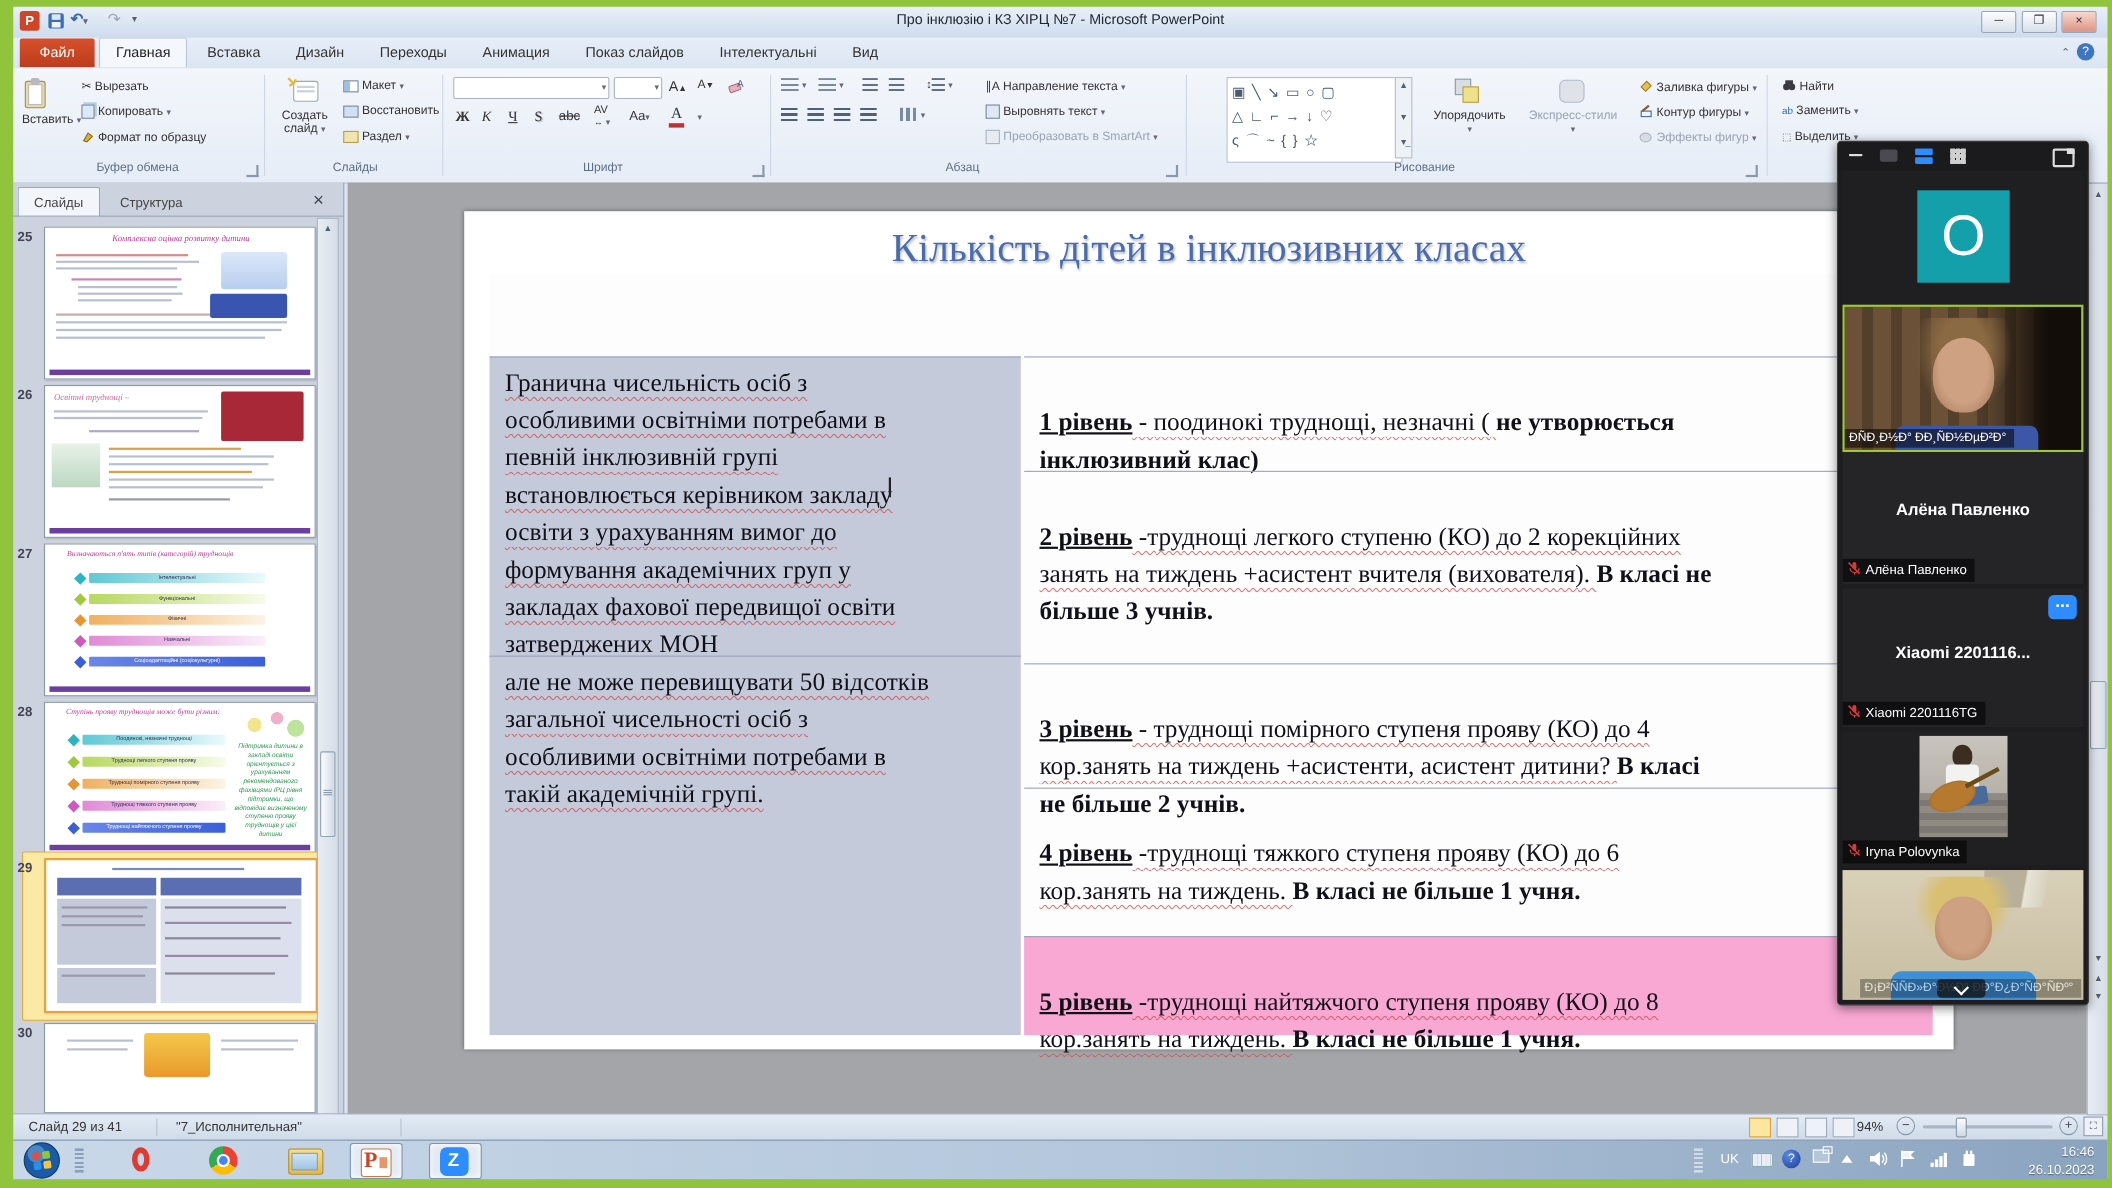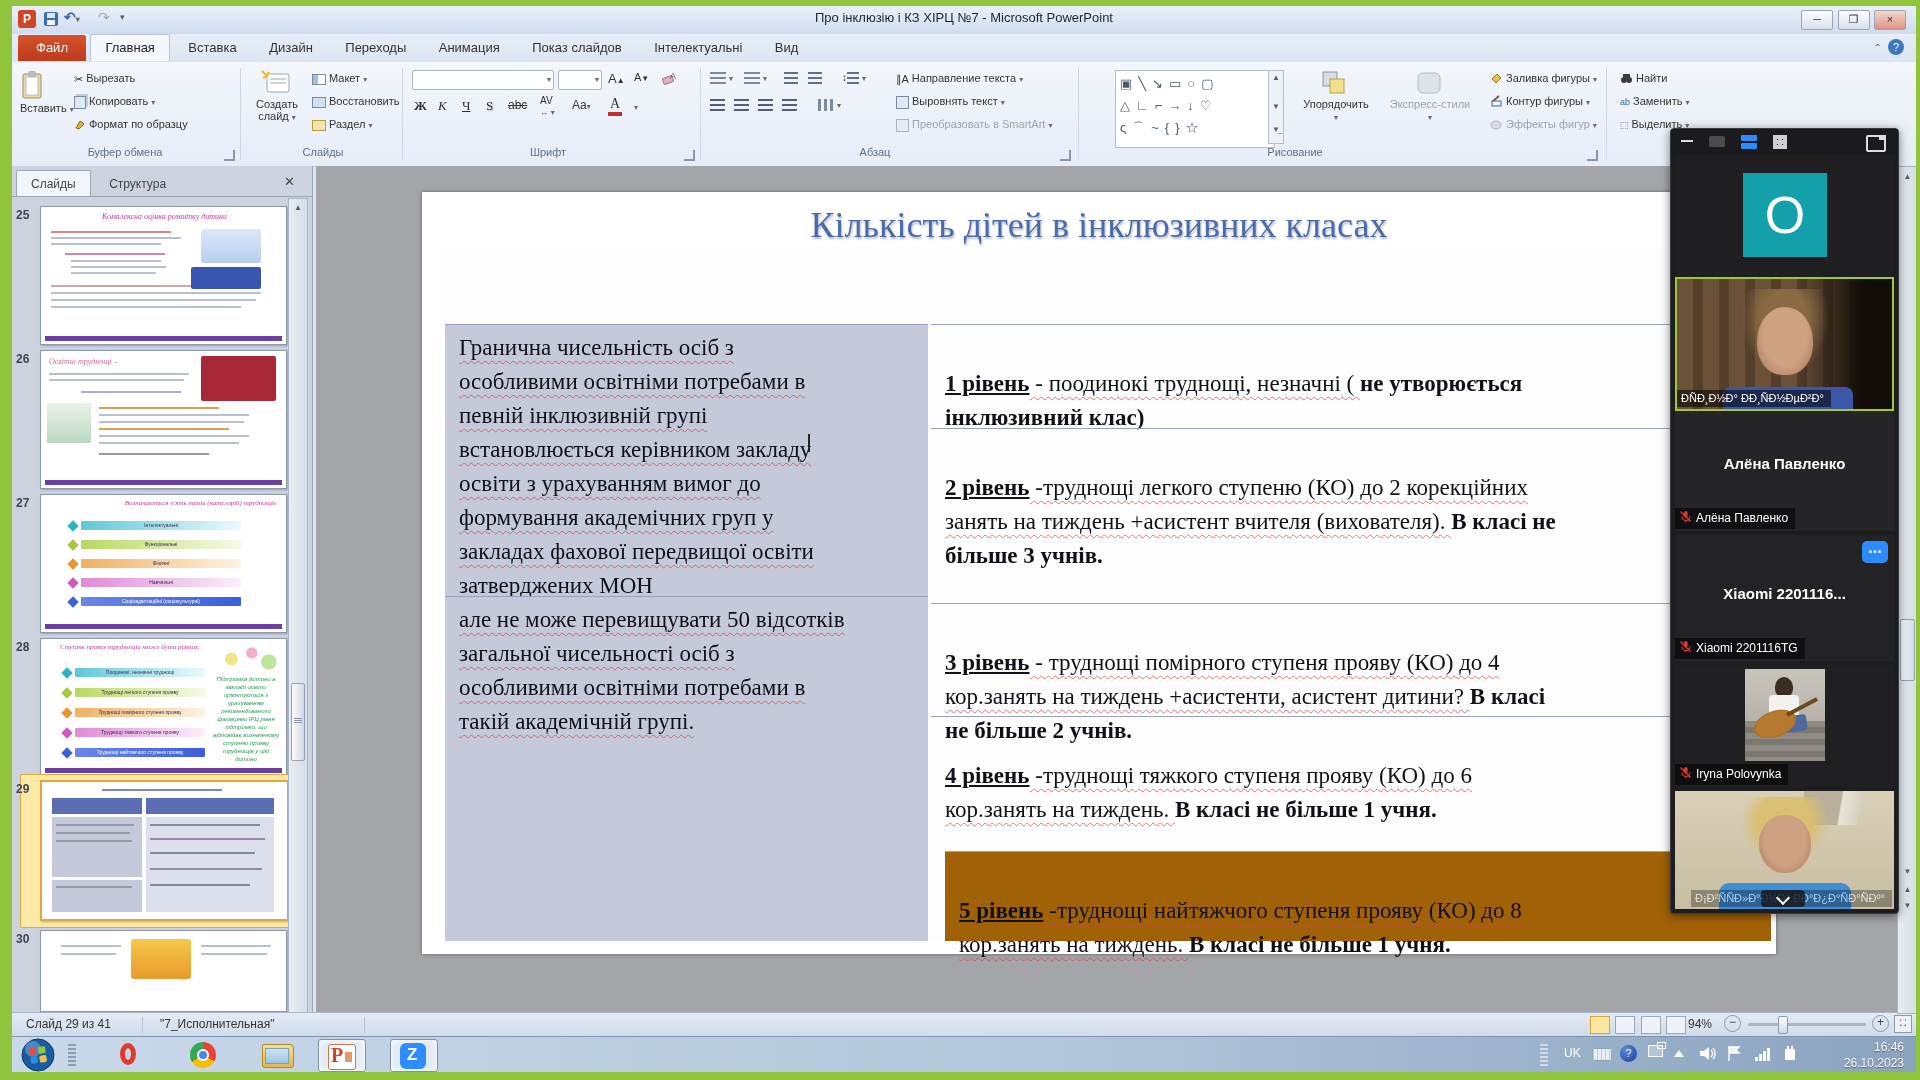--- a/index.html
+++ b/index.html
@@ -278,21 +278,21 @@
           <div class="tline" style="left:58px;top:84px;width:150px;"></div>
           <div class="tline" style="left:58px;top:91px;width:140px;"></div>
           <div class="tline" style="left:58px;top:102px;width:110px;background:#99a;"></div>
           <div class="pbar"></div>
         </div>
       </div>
 
       <div class="thumb" style="top:328px;">
         <span class="thumbnum">27</span>
         <div class="thumbbox">
-          <div class="tt" style="position:absolute;left:20px;top:4px;right:10px;font-size:7px;color:#c43a9a;text-align:right;">Визначаються п'ять типів (категорій) труднощів</div>
+          <div class="tt" style="position:absolute;left:20px;top:4px;right:10px;font-size:7px;color:#c43a9a;text-align:left;">Визначаються п'ять типів (категорій) труднощів</div>
           <div class="diam" style="left:28px;top:27px;background:#29b5c4;"></div>
             <div class="dbar" style="left:40px;top:26px;width:160px;background:linear-gradient(90deg,#5fc8d6,#eafafc);">Інтелектуальні</div>
           <div class="diam" style="left:28px;top:46px;background:#a2c93a;"></div>
             <div class="dbar" style="left:40px;top:45px;width:160px;background:linear-gradient(90deg,#b8d860,#f6fbe8);">Функціональні</div>
           <div class="diam" style="left:28px;top:65px;background:#e6952f;"></div>
             <div class="dbar" style="left:40px;top:64px;width:160px;background:linear-gradient(90deg,#f0b060,#fdf3e4);">Фізичні</div>
           <div class="diam" style="left:28px;top:84px;background:#cf57c0;"></div>
             <div class="dbar" style="left:40px;top:83px;width:160px;background:linear-gradient(90deg,#e08ad6,#fbeffa);">Навчальні</div>
           <div class="diam" style="left:28px;top:103px;background:#3b5fd9;"></div>
             <div class="dbar" style="left:40px;top:102px;width:160px;background:linear-gradient(90deg,#6a86e8,#3b5fd9);color:#fff;">Соціоадаптаційні (соціокультурні)</div>
@@ -390,21 +390,21 @@
           </div>
           <div class="cell rrow pre" style="left:486px;top:354px;width:806px;height:99px;">
             <span class="lvl">3 рівень</span><span class="sq"> - труднощі помірного ступеня прояву (КО) до 4
 кор.занять на тиждень +асистенти, асистент дитини? </span><span class="b">В класі
 не більше 2  учнів.</span>
           </div>
           <div class="cell rrow pre" style="left:486px;top:467px;width:806px;height:121px;">
             <span class="lvl">4 рівень</span><span class="sq"> -труднощі тяжкого ступеня прояву (КО) до 6
 кор.занять на тиждень. </span><span class="b">В класі  не більше 1  учня.</span>
           </div>
-          <div class="cell rrow pre" style="left:500px;top:602px;width:806px;height:77px;background:#a16207;">
+          <div class="cell rrow pre" style="left:486px;top:602px;width:806px;height:77px;background:#f9a8d4;">
             <span class="lvl">5 рівень</span><span class="sq"> -труднощі найтяжчого ступеня прояву (КО) до 8
 кор.занять на тиждень. </span><span class="b">В класі  не більше 1  учня.</span>
           </div>
         </div>
       </div>
 
       <div class="abs" style="left:492px;top:268px;width:2px;height:18px;background:#222;box-shadow:0 -1px 0 2px transparent;"></div>
     </div>
 
 

